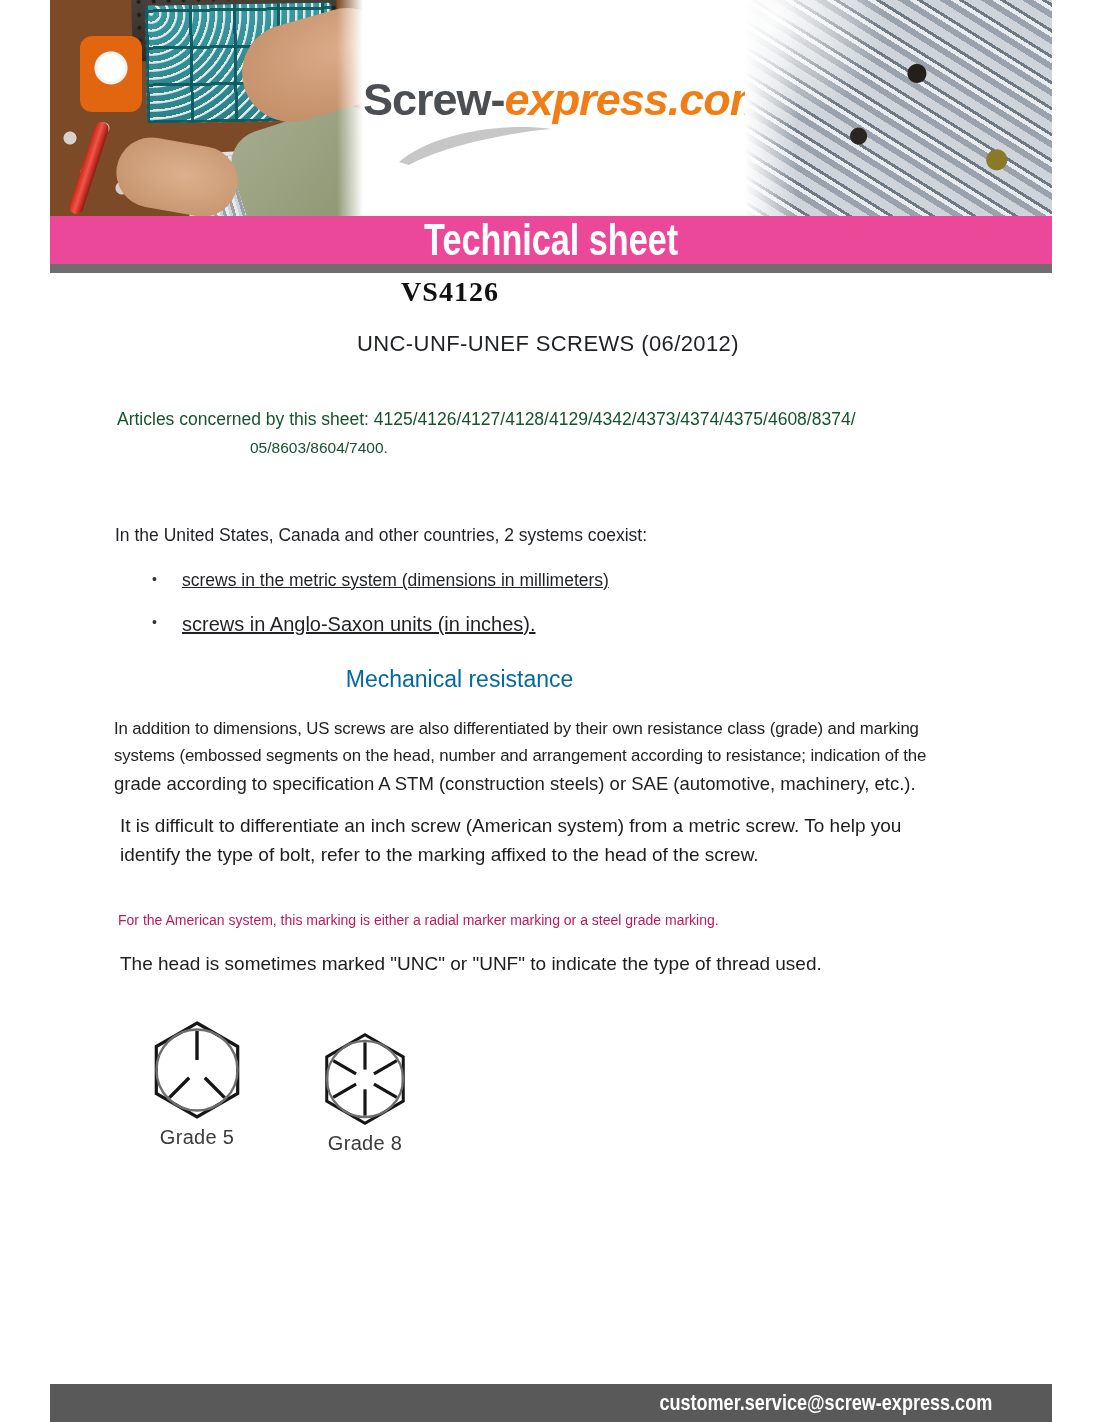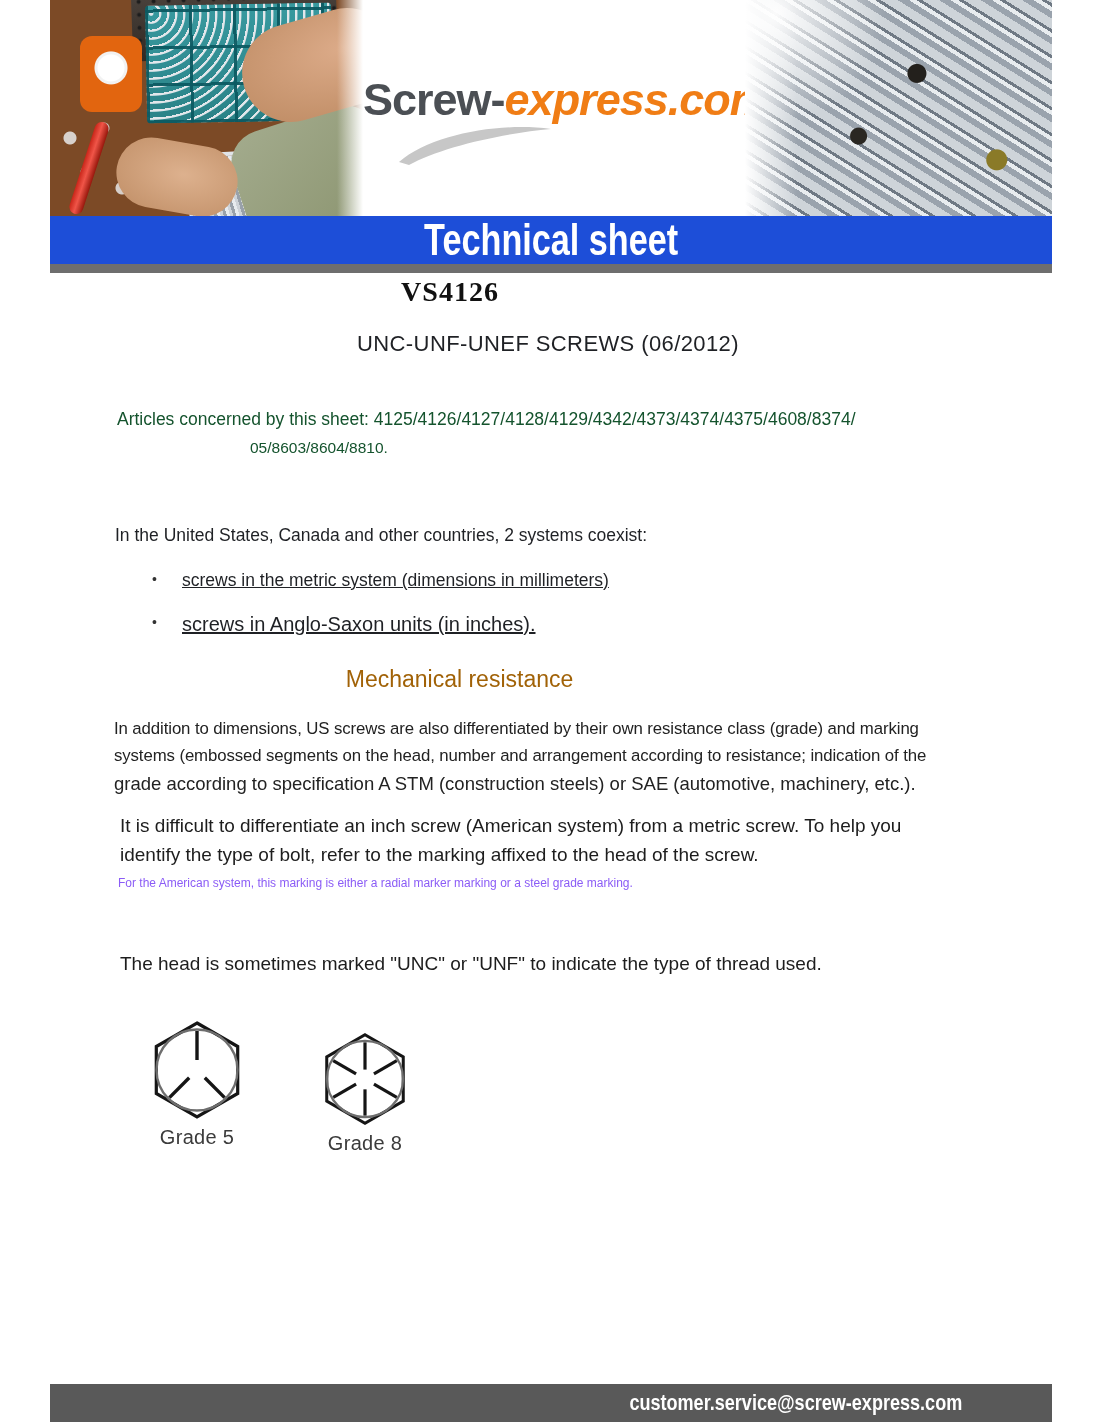--- a/index.html
+++ b/index.html
@@ -62,57 +62,57 @@
       radial-gradient(circle at 10% 6%, rgba(255,255,255,.95), rgba(255,255,255,0) 32%),
       radial-gradient(circle at 56% 34%, #23201c 0 9px, rgba(0,0,0,0) 10px),
       radial-gradient(circle at 37% 63%, #2a2722 0 8px, rgba(0,0,0,0) 9px),
       radial-gradient(circle at 82% 74%, #8a7a28 0 10px, rgba(0,0,0,0) 11px),
       repeating-linear-gradient(32deg, #9aa3ad 0 6px, #e8ecef 6px 10px, #6f7984 10px 13px, #ced4d9 13px 22px),
       repeating-linear-gradient(-28deg, rgba(160,140,40,.7) 0 5px, rgba(221,201,92,.7) 5px 9px, rgba(118,98,22,.6) 9px 14px, rgba(0,0,0,0) 14px 34px),
       linear-gradient(#d8dce0,#b9bfc6);
   }
 
   
-  .banner { position:absolute; left:50px; top:216px; width:1002px; height:48px; background:#1d4ed8;
+  .banner { position:absolute; left:50px; top:216px; width:1002px; height:48px; background:#ec4899;
     display:flex; align-items:center; justify-content:center; }
   .banner-text { color:#ffffff; font-weight:bold; font-size:45px; line-height:48px; transform:scaleX(.76); white-space:nowrap; }
   .divider { position:absolute; left:50px; top:264px; width:1002px; height:9px; background:#6e6e6e; }
 
   
   .doc-code { position:absolute; left:0; top:276px; width:900px; text-align:center;
     font-family:"Liberation Serif", serif; font-size:28px; font-weight:bold; letter-spacing:1px; color:#111; }
   .doc-title { position:absolute; left:0; top:331px; width:1096px; text-align:center;
     font-size:22px; font-weight:normal; letter-spacing:.4px; color:#1f2125; }
   .articles { position:absolute; left:117px; top:407px; font-size:17.5px; color:#14532d; line-height:24px; }
   .articles .line2 { display:block; margin-left:133px; margin-top:5px; font-size:15.5px; }
   .intro { position:absolute; left:115px; top:525px; font-size:17.5px; color:#1f2125; }
   .bullets { position:absolute; left:152px; top:570px; list-style:none; }
   .bullets li { position:relative; padding-left:30px; margin-bottom:4px; color:#1f2125;text-decoration:underline; }
   .bullets li::before { content:"•"; position:absolute; left:0; top:1px; font-size:14px; color:#333; }
   .bullets li:nth-child(1) { font-size:17.5px; }
   .bullets li:nth-child(2) { font-size:20px;margin-top:22px; }
   .section-heading { position:absolute; left:0; top:666px; width:919px; text-align:center;
-    font-size:23px; font-weight:normal; color:#a16207; }
+    font-size:23px; font-weight:normal; color:#0369a1; }
   .para1 { position:absolute; left:114px; top:716px; width:856px; color:#222; }
   .para1 .l12 { display:block; font-size:16.8px; line-height:26.5px; letter-spacing:-.1px; }
   .para1 .l3  { display:block; font-size:18.5px; line-height:27px; margin-top:1px; }
   .para2 { position:absolute; left:120px; top:812px; width:860px; color:#1d1d1d; font-size:19px; line-height:28.5px; }
-  .para3 { position:absolute; left:118px; top:876px; font-size:12px; color:#8b5cf6; }
+  .para3 { position:absolute; left:118px; top:912px; font-size:14px; color:#be185d; }
   .para4 { position:absolute; left:120px; top:953px; font-size:19px; color:#1d1d1d; }
 
   
   .figure { position:absolute; text-align:center; }
   .figure-g5 { left:145px; top:1020px; width:104px; }
   .figure-g8 { left:316px; top:1032px; width:98px; }
   .figure svg { display:block; margin:0 auto; }
   .figure .caption { margin-top:6px; font-size:20px; color:#3b3b3b; letter-spacing:.3px; }
 
   
   .footer-bar { position:absolute; left:50px; top:1384px; width:1002px; height:38px; background:#595959;
-    display:flex; align-items:center; justify-content:flex-end; padding-right:90px; }
+    display:flex; align-items:center; justify-content:flex-end; padding-right:60px; }
   .footer-text { color:#ffffff; font-weight:bold; font-size:21.5px; transform:scaleX(.84); transform-origin:right center; white-space:nowrap; }
 </style>
 </head>
 <body>
 
 <div class="page">
 
   <div class="photo-left">
     <div class="pegboard"></div>
     <div class="bigbox"></div>
@@ -136,21 +136,21 @@
   <div class="photo-right"></div>
 
   <div class="banner">
     <span class="banner-text">Technical sheet</span>
   </div>
   <div class="divider"></div>
 
   <div class="doc-code">VS4126</div>
   <div class="doc-title">UNC-UNF-UNEF SCREWS (06/2012)</div>
 
-  <p class="articles"><span>Articles concerned by this sheet: 4125/4126/4127/4128/4129/4342/4373/4374/4375/4608/8374/</span><span class="line2">05/8603/8604/8810.</span></p>
+  <p class="articles"><span>Articles concerned by this sheet: 4125/4126/4127/4128/4129/4342/4373/4374/4375/4608/8374/</span><span class="line2">05/8603/8604/7400.</span></p>
 
   <p class="intro">In the United States, Canada and other countries, 2 systems coexist:</p>
 
   <ul class="bullets">
     <li>screws in the metric system (dimensions in millimeters)</li>
     <li>screws in Anglo-Saxon units (in inches).</li>
   </ul>
 
   <div class="section-heading">Mechanical resistance</div>
 

